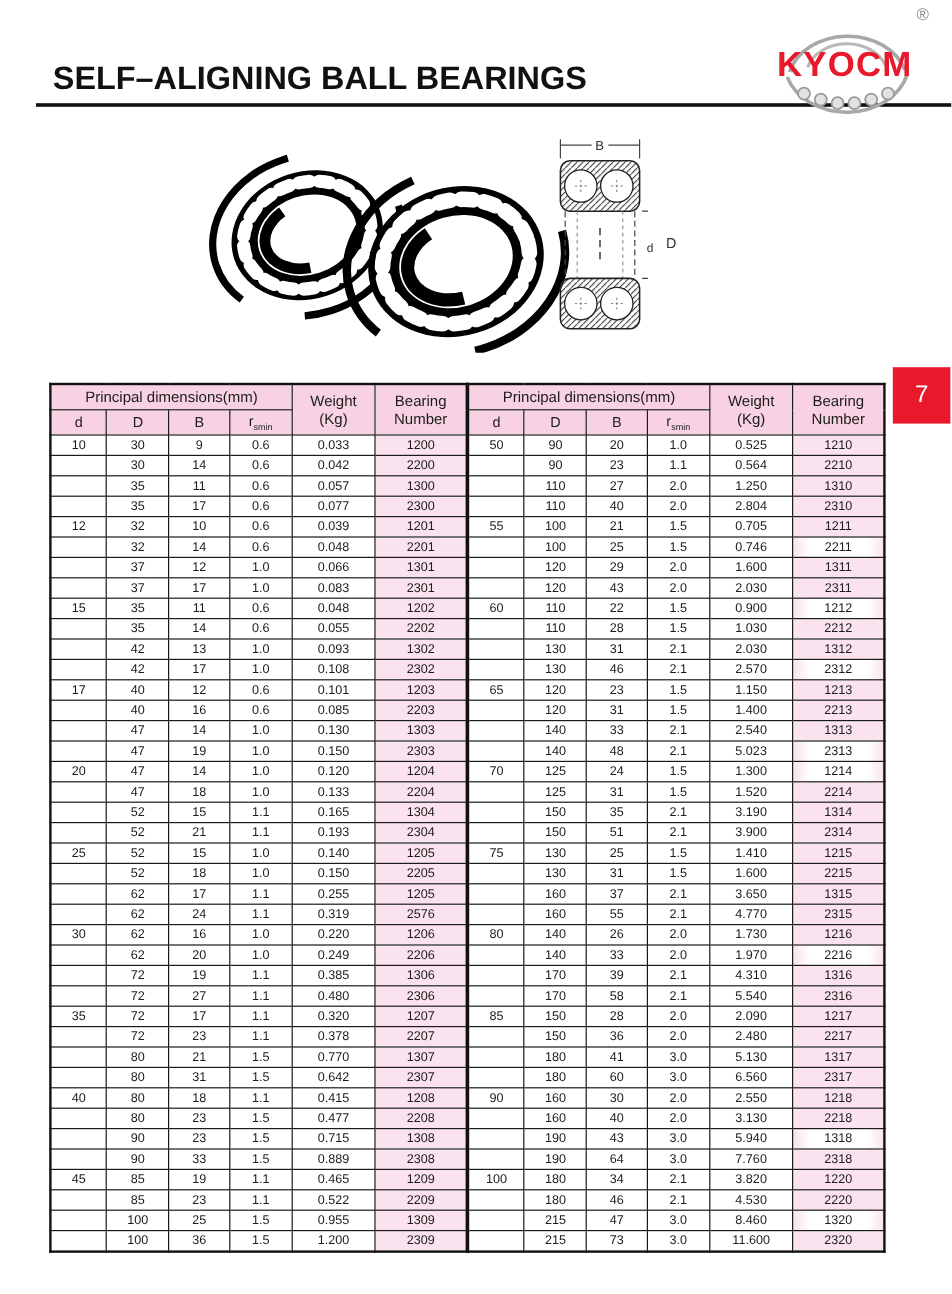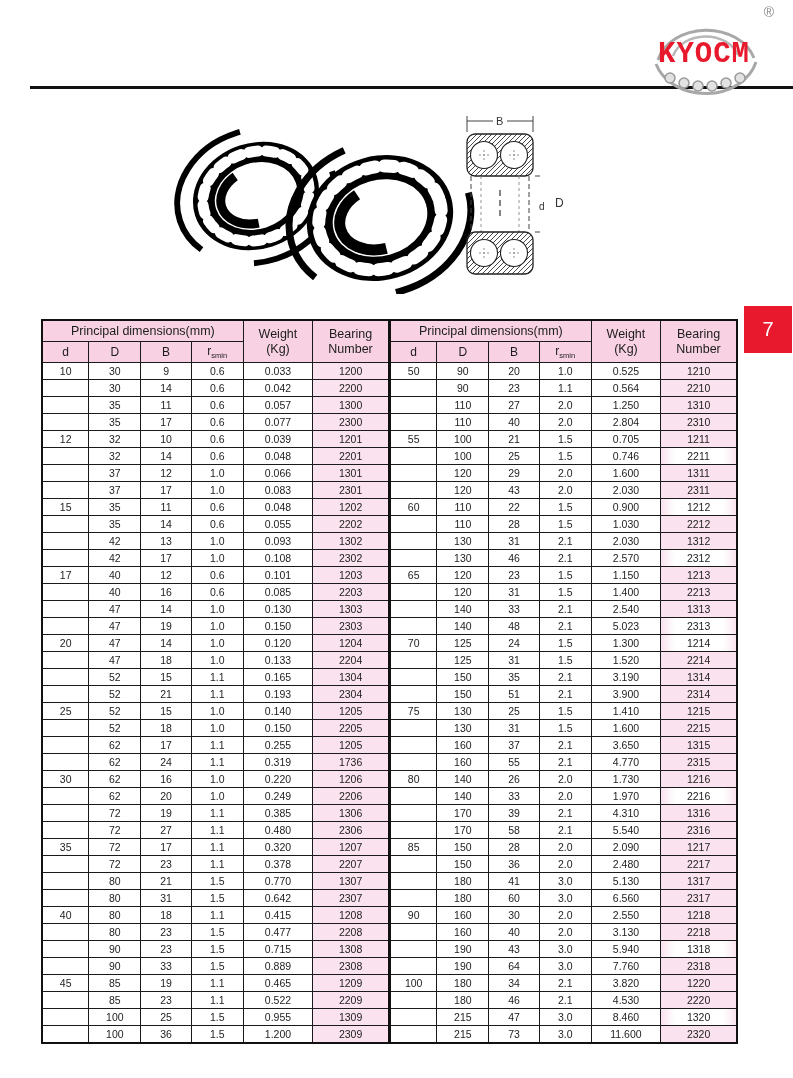--- a/index.html
+++ b/index.html
@@ -16,21 +16,21 @@
   .title-rule {
     position:absolute; left:30px; top:86px; width:763px; height:3px; background:#111;
   }
   .logo {
     position:absolute; left:636px; top:6px; width:140px; height:90px; z-index:2;
   }
   .logo svg { position:absolute; left:0; top:0; }
   .logo-text {
     position:absolute; left:4px; top:32px; width:128px; text-align:center;
     font-size:29px; font-weight:700; color:#e8192c; letter-spacing:1px;
-    font-family:Liberation Mono, monospace;
+    font-family:Liberation Sans, sans-serif;
   }
   .reg-mark {
     position:absolute; right:2px; top:-2px; font-size:14px; color:#8a8a8a;
   }
   
   .photo { position:absolute; left:168px; top:124px; }
   .xsection { position:absolute; left:451px; top:110px; }
   
   .table-wrap { position:absolute; left:41px; top:303px; display:flex; }
   table.half {
@@ -61,20 +61,21 @@
     position:absolute; left:744px; top:306px; width:48px; height:47px;
     background:#e8192c; color:#ffffff; display:flex; align-items:center; justify-content:center;
     font-size:20px; font-weight:400;
   }
 </style>
 </head>
 <body>
 
 <div class="page">
 
+  <h1 class="title">SELF–ALIGNING BALL BEARINGS</h1>
   <div class="title-rule"></div>
 
   <div class="logo">
     <svg width="140" height="90" viewBox="0 0 140 90">
       <path d="M22,54 A50,40 0 0 1 118,52" fill="none" stroke="#a8a8a8" stroke-width="3"></path>
       <path d="M37,50 A34,27 0 0 1 102,49" fill="none" stroke="#b8b8b8" stroke-width="2.5"></path>
       <path d="M20,58 A52,42 0 0 0 120,56" fill="none" stroke="#a8a8a8" stroke-width="3"></path>
       <g stroke="#9a9a9a" stroke-width="1.5" fill="#e2e2e2">
         <circle cx="34" cy="72" r="5"></circle>
           <circle cx="48" cy="77" r="5"></circle>
@@ -351,21 +352,21 @@
             <td>1.1</td>
             <td>0.255</td>
             <td class="bn">1205</td>
           </tr>
           <tr>
             <td></td>
             <td>62</td>
             <td>24</td>
             <td>1.1</td>
             <td>0.319</td>
-            <td class="bn">1736</td>
+            <td class="bn">2576</td>
           </tr>
           <tr>
             <td>30</td>
             <td>62</td>
             <td>16</td>
             <td>1.0</td>
             <td>0.220</td>
             <td class="bn">1206</td>
           </tr>
           <tr>

